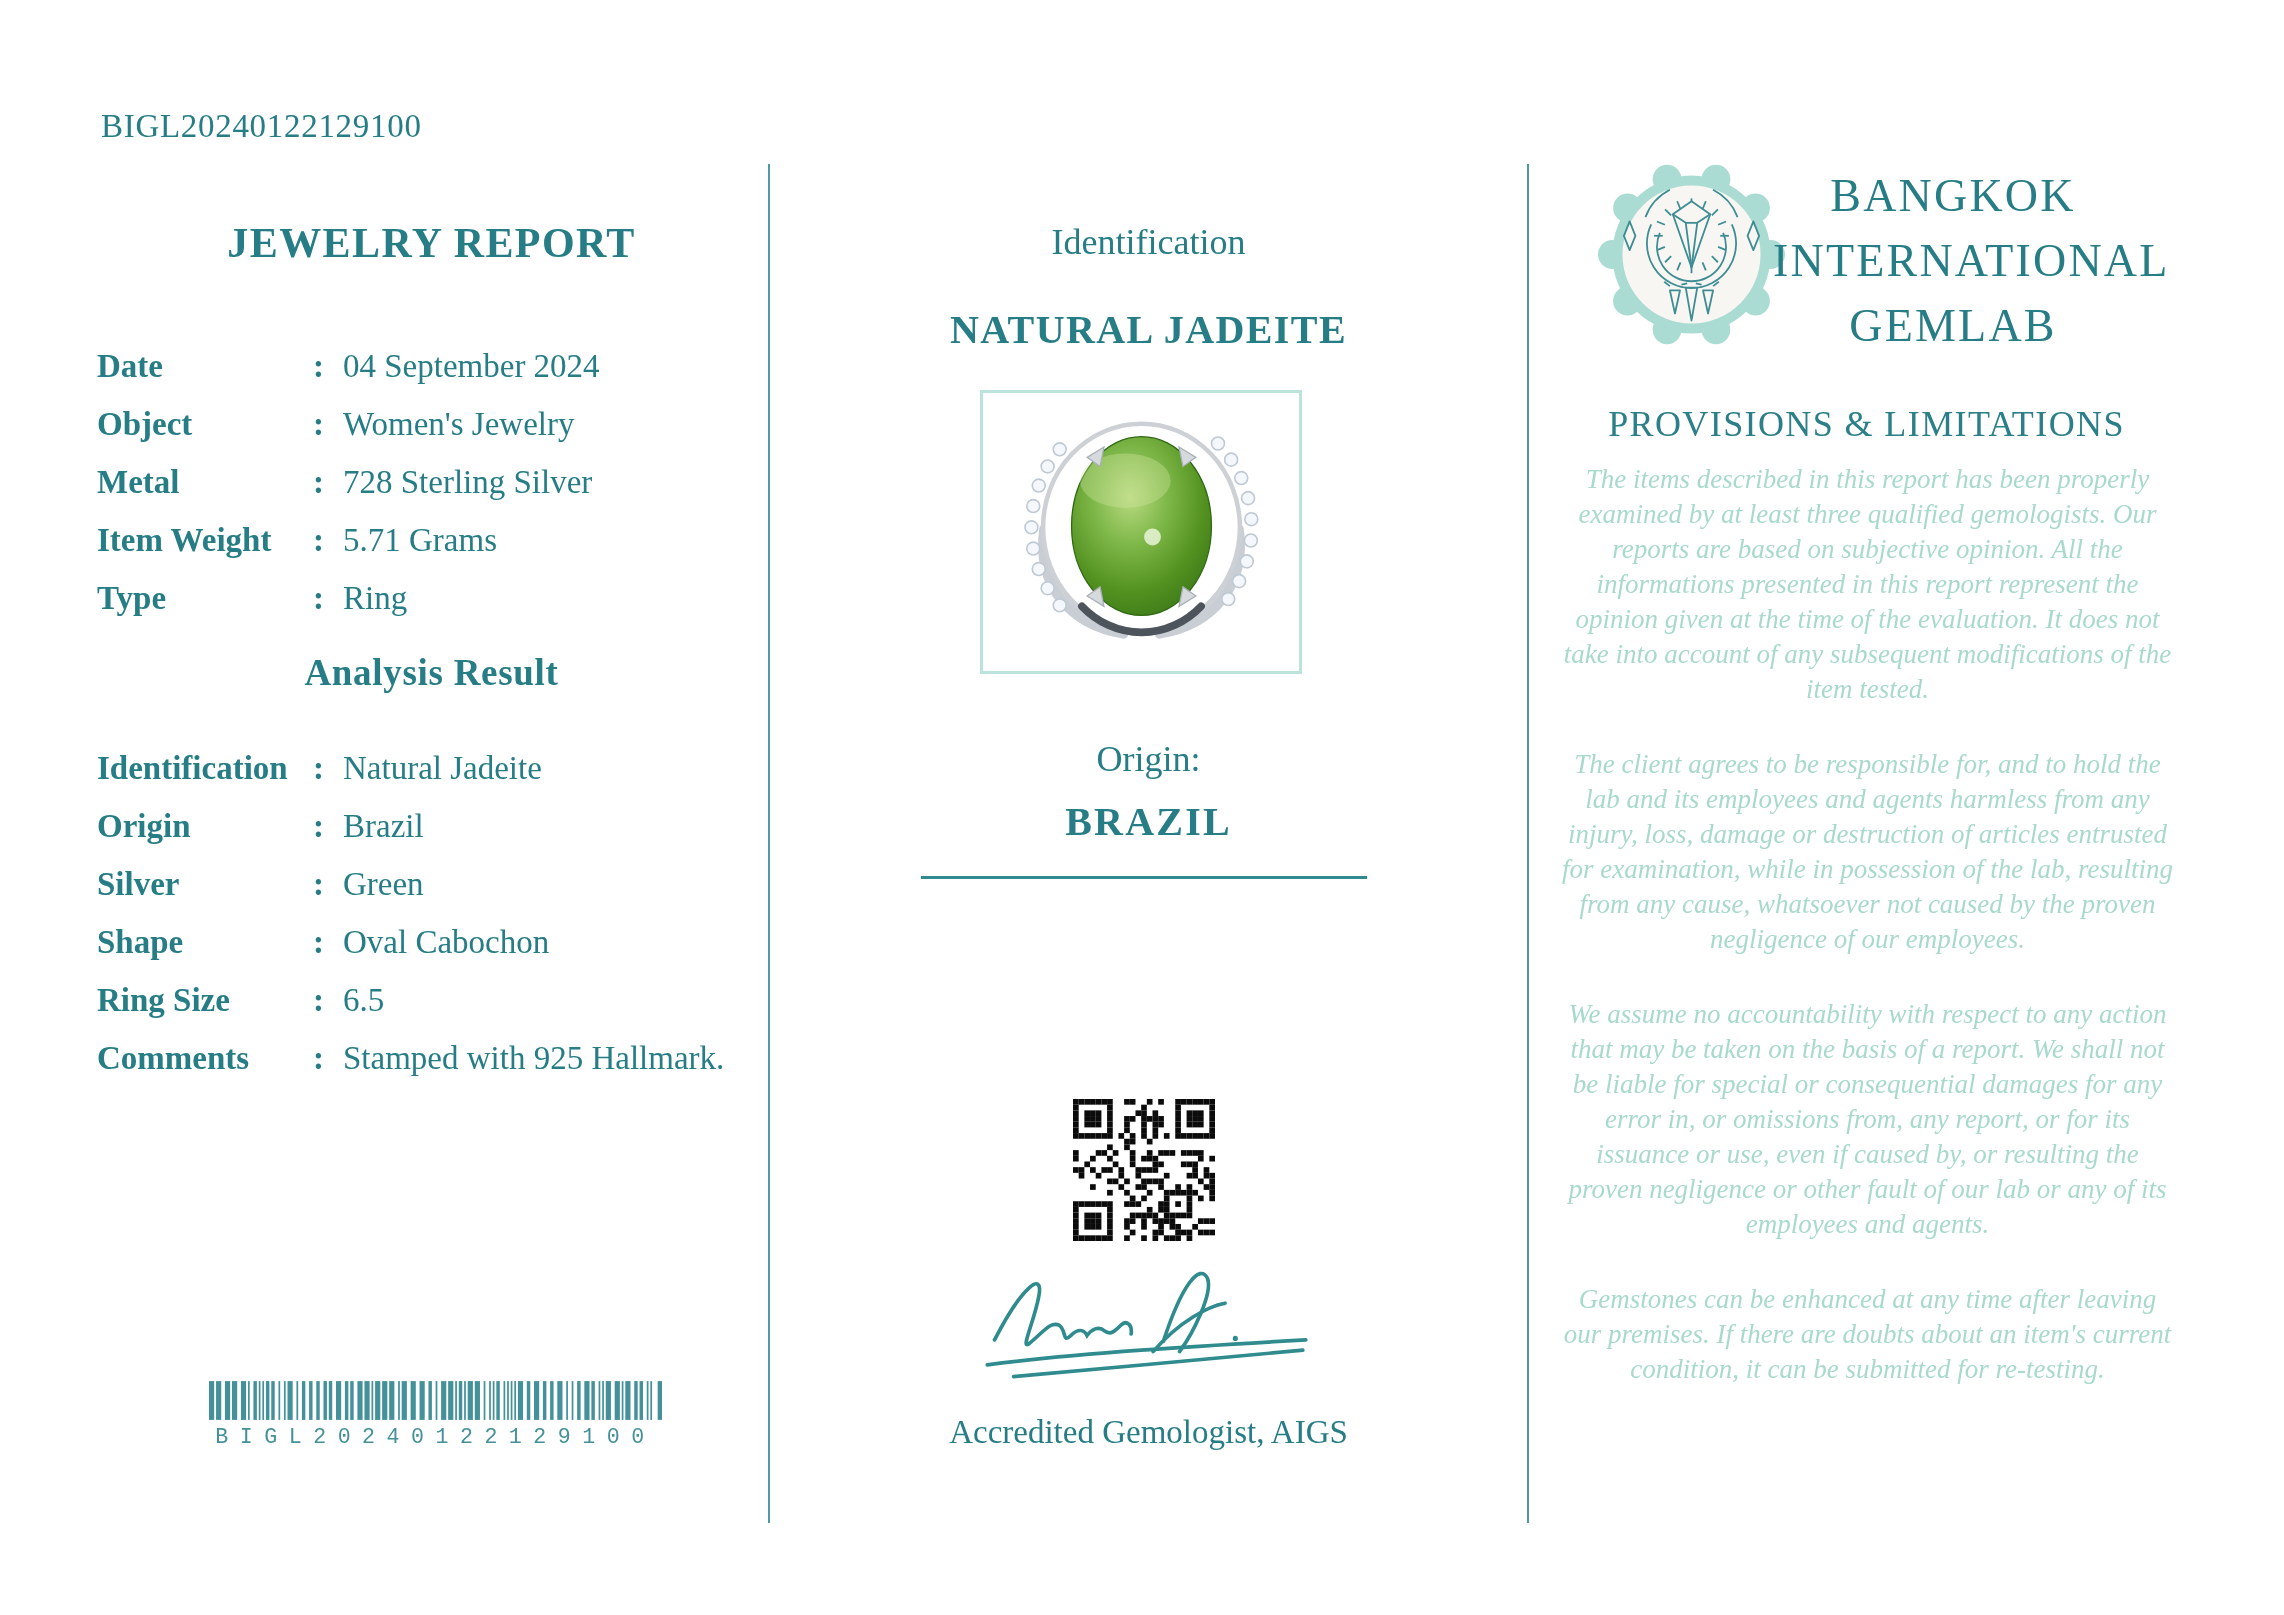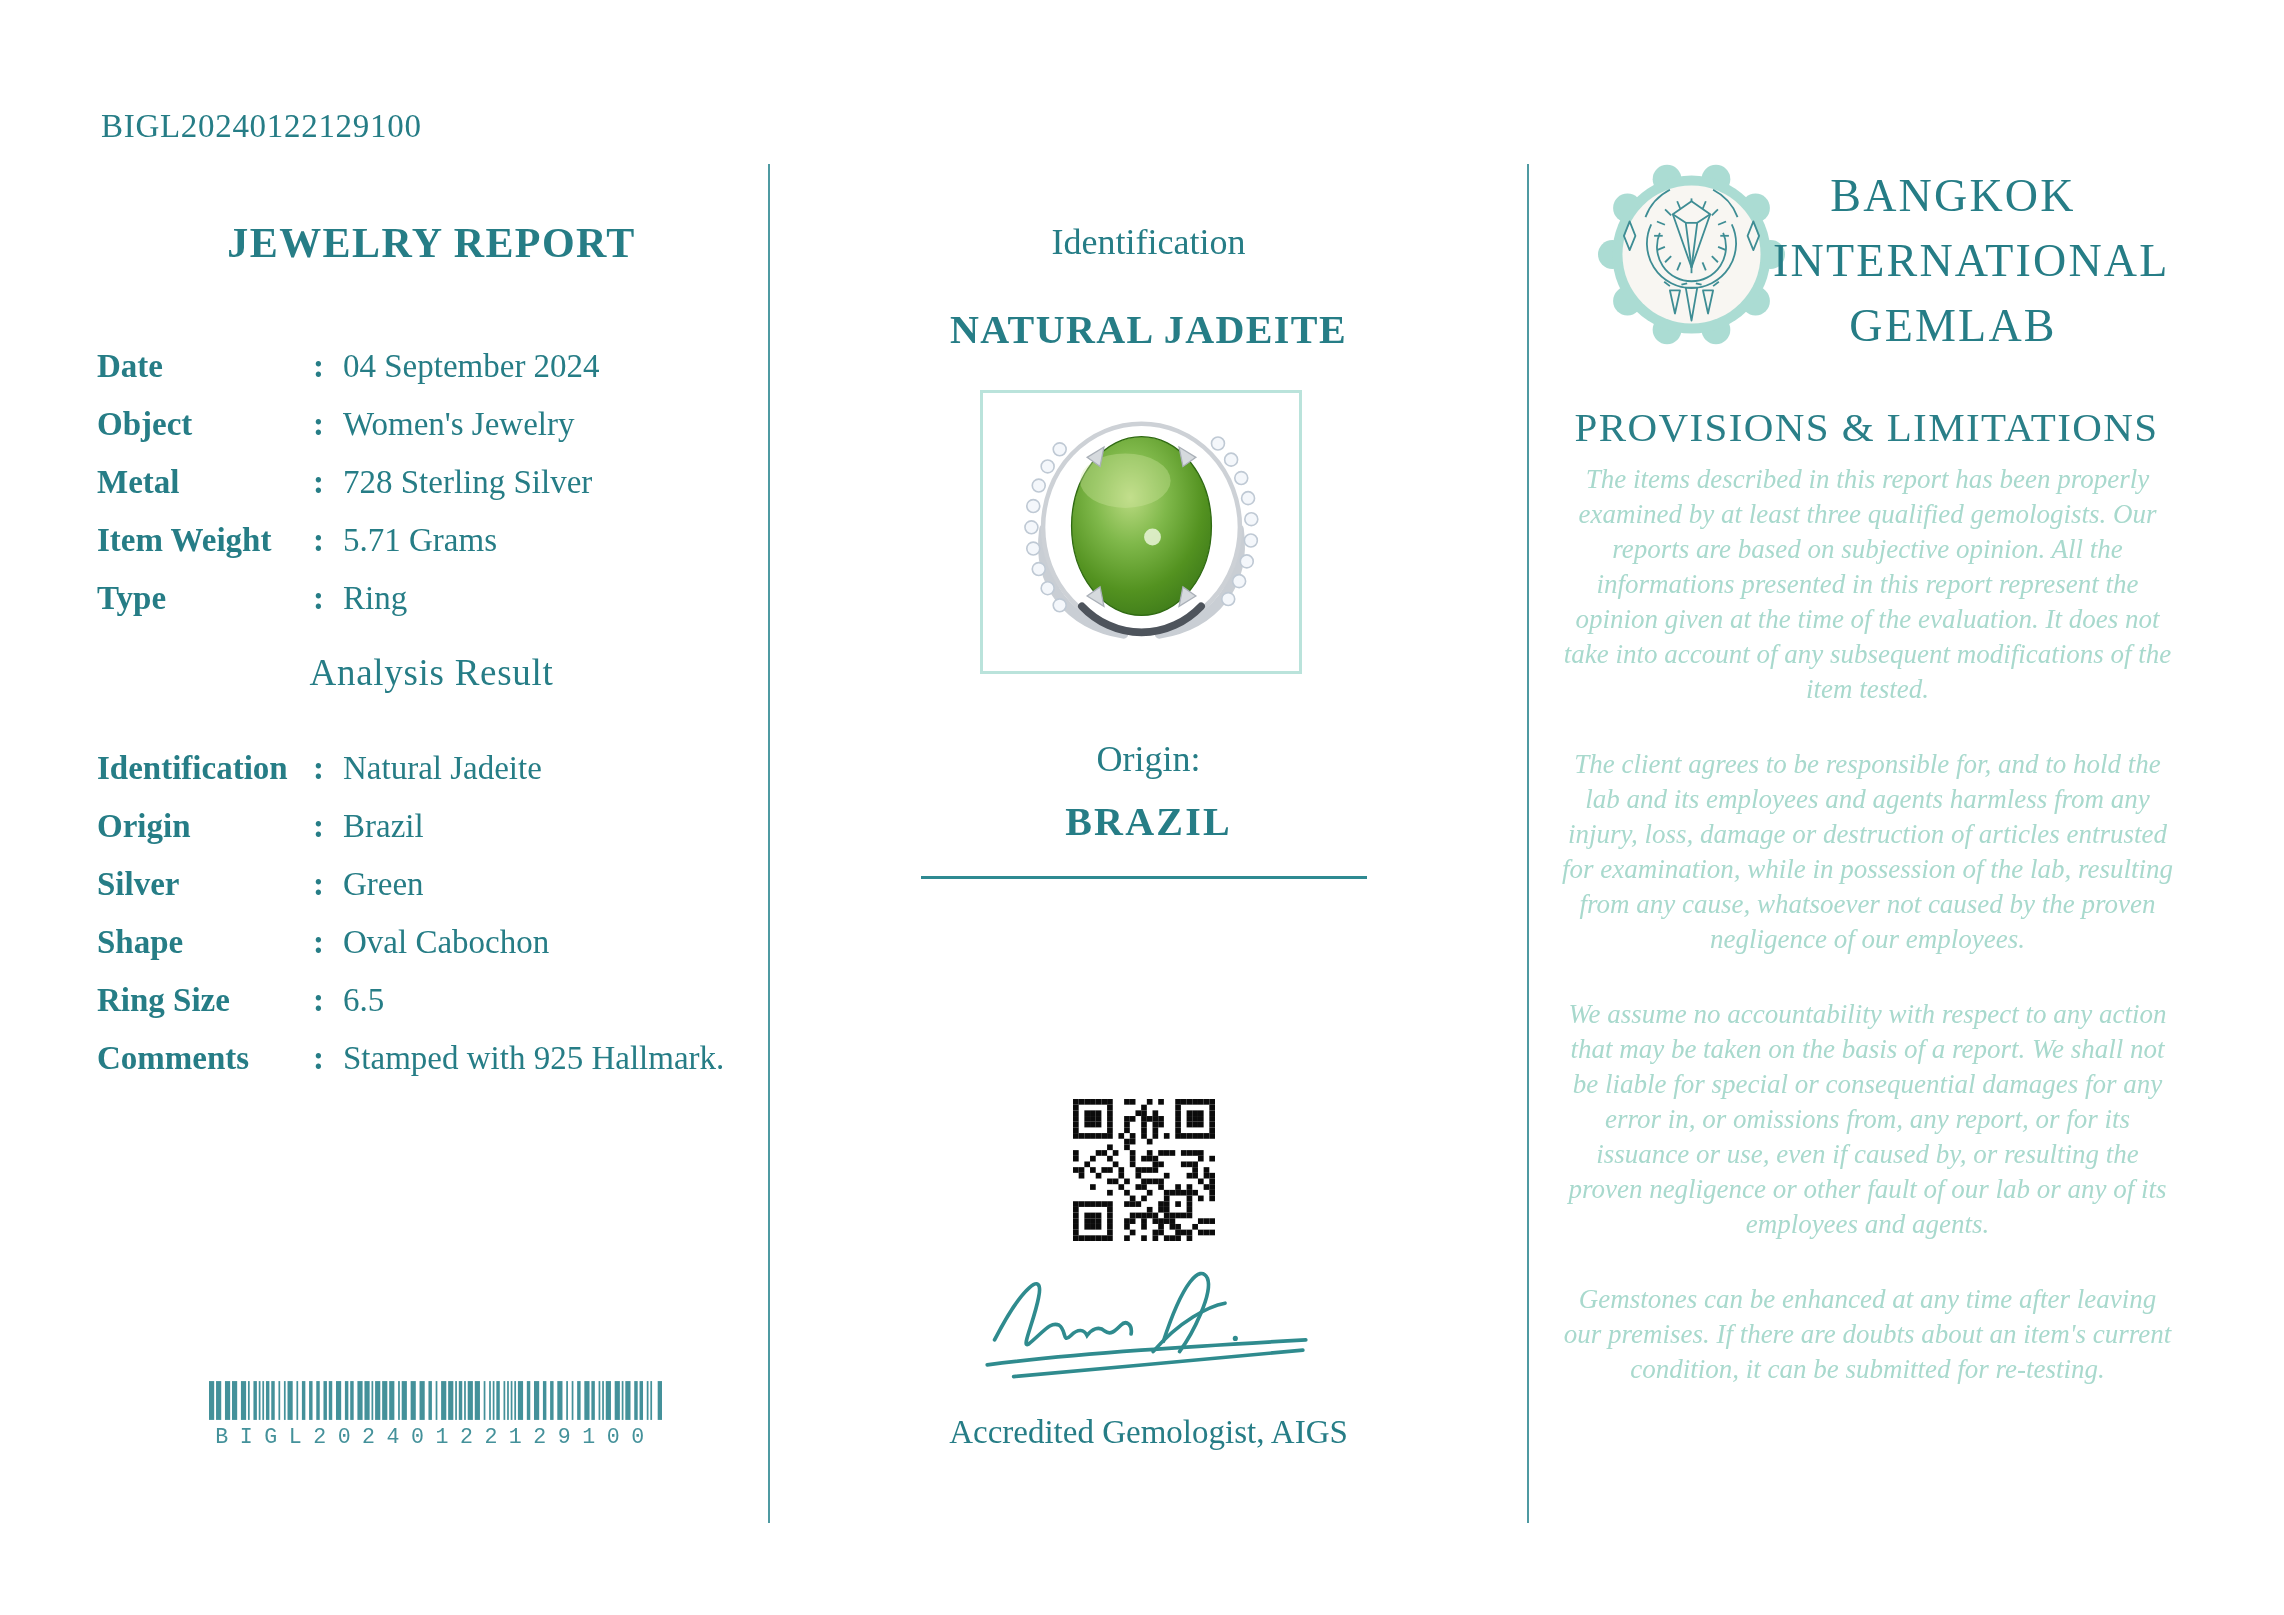--- a/index.html
+++ b/index.html
@@ -10,39 +10,39 @@
   .divider{position:absolute;top:164px;width:2.2px;height:1359px;background:#4f9aa2;}
   
   .report-no{left:101px;top:108px;font-size:33px;letter-spacing:0.7px;}
   .left-title{left:97px;top:219px;width:669px;font-size:42px;font-weight:bold;letter-spacing:1.4px;}
   .details{left:97px;top:337px;width:669px;}
   .analysis{left:97px;top:739px;width:669px;}
   .row{display:flex;height:58px;align-items:center;font-size:33px;}
   .row .lbl{width:216px;font-weight:bold;}
   .row .colon{width:30px;font-weight:bold;}
   .row .val{flex:1;}
-  .analysis-title{left:97px;top:651px;width:669px;font-size:37px;font-weight:normal;letter-spacing:0.7px;}
+  .analysis-title{left:97px;top:651px;width:669px;font-size:37px;font-weight:bold;letter-spacing:0.7px;}
   .barcode-wrap{left:209px;top:1381px;width:453px;text-align:center;}
   .barcode-text{margin-top:2.9px;font-family:"Liberation Mono", monospace;font-size:21.6px;
                 letter-spacing:11.5px;color:#44919a;white-space:nowrap;}
   
   .mid-ident{left:769px;top:221px;width:759px;font-size:36px;}
   .mid-natural{left:769px;top:306px;width:759px;font-size:40px;font-weight:bold;letter-spacing:1.4px;}
   .photo-box{left:980px;top:390px;width:322px;height:284px;border:3.6px solid #bae3db;
              display:flex;align-items:center;justify-content:center;box-sizing:border-box;}
   .mid-origin-label{left:769px;top:738px;width:759px;font-size:36px;font-family:Liberation Serif, serif;}
   .mid-origin{left:769px;top:798px;width:759px;font-size:40px;font-weight:bold;letter-spacing:2.2px;}
   .mid-rule{left:921px;top:876px;width:446px;height:2.9px;background:#2f8a92;}
   .qr{left:1073px;top:1099px;width:142px;height:142px;}
   .sig{left:974px;top:1253px;width:345px;height:140px;}
   .gemologist{left:769px;top:1414px;width:759px;font-size:33px;}
   
   .logo{left:1598px;top:161px;width:187px;height:187px;}
   .labname{left:1773px;top:163px;width:360px;font-size:46px;line-height:65px;letter-spacing:2.2px;}
-  .provisions-title{left:1543px;top:403px;width:647px;font-size:41px;letter-spacing:1.4px;color:#2a7f88;}
+  .provisions-title{left:1543px;top:403px;width:647px;font-size:36px;letter-spacing:1.4px;color:#2a7f88;}
   .paras{left:1559px;top:462px;width:629px;}
   .paras p{margin:0 12px 40px 0;font-size:27px;line-height:35px;font-style:italic;
            color:#a8d9cd;text-align:center;}
 </style>
 </head>
 <body>
 
 <div class="page">
 
   <div class="divider" style="left:768px;"></div>

